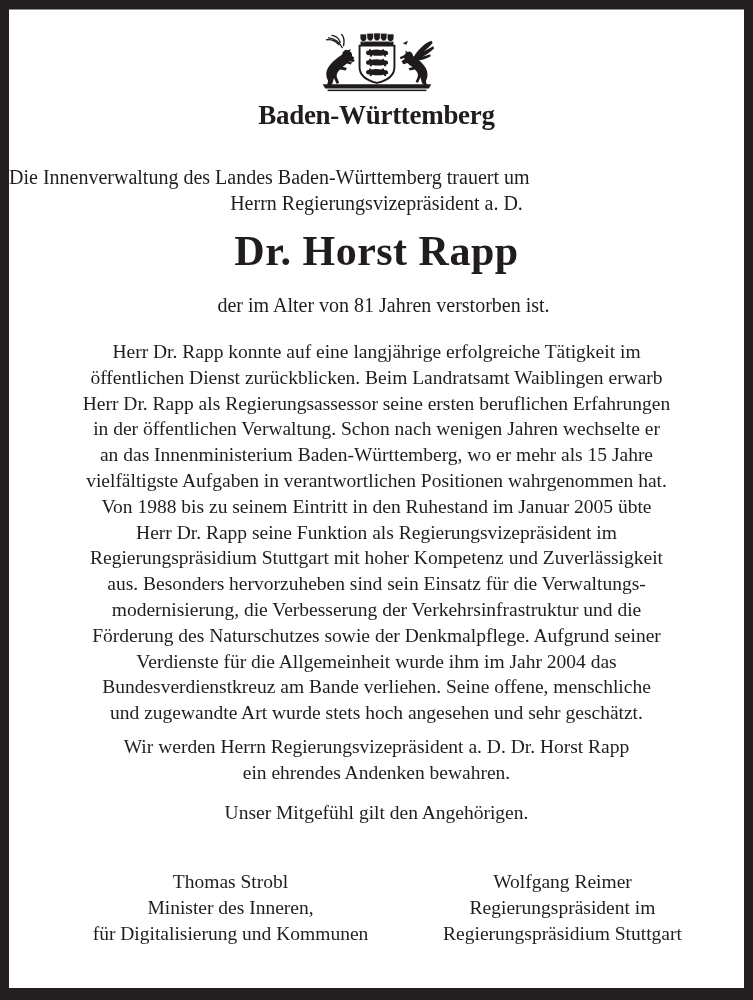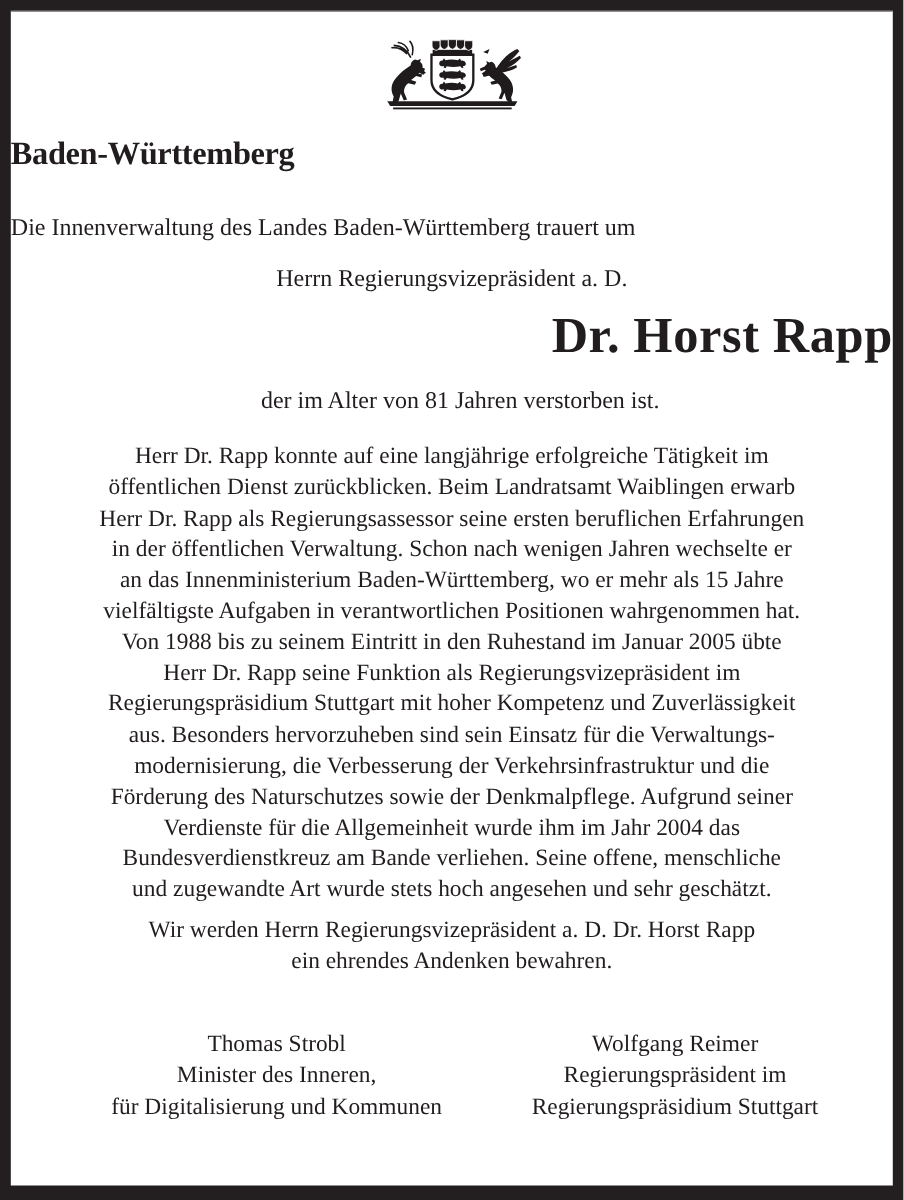--- a/index.html
+++ b/index.html
@@ -28,41 +28,41 @@
     top: 0; left: 0; right: 0;
     height: 1px;
     background: #8f8f8f;
   }
   .emblem-wrap {
     margin-top: 24px;
     text-align: center;
   }
   .emblem-wrap svg { display: inline-block; }
   .wordmark {
-    margin-top: 13px;
-    text-align: left;
+    margin-top: 1px;
+    text-align: center;
     font-size: 27px;
     font-weight: bold;
     letter-spacing: -0.3px;
     line-height: 30px;
   }
   .intro-1 {
     margin-top: 34px;
     font-size: 20px;
     line-height: 26px;
   }
   .intro-2 {
-    margin-top: 16px;
+    margin-top: 0;
     text-align: center;
     font-size: 20px;
     line-height: 26px;
   }
   .deceased-name {
     margin-top: 11px;
-    text-align: right;
+    text-align: center;
     font-size: 42px;
     font-weight: 600;
     line-height: 48px;
     letter-spacing: 0.5px;
     font-family: Liberation Serif, serif;
   }
   .death-line {
     margin-top: 17px;
     text-align: center;
     font-size: 20px;
@@ -182,20 +182,21 @@
       <div>Verdienste für die Allgemeinheit wurde ihm im Jahr 2004 das</div>
       <div>Bundesverdienstkreuz am Bande verliehen. Seine offene, menschliche</div>
       <div>und zugewandte Art wurde stets hoch angesehen und sehr geschätzt.</div>
     </div>
 
   <div class="closing-lines">
       <div>Wir werden Herrn Regierungsvizepräsident a. D. Dr. Horst Rapp</div>
       <div>ein ehrendes Andenken bewahren.</div>
     </div>
 
+  <div class="condolence">Unser Mitgefühl gilt den Angehörigen.</div>
 
   <div class="signatures">
     <div class="sig-col">
       <div class="sig-name">Thomas Strobl</div>
       <div class="sig-roles">
           <div>Minister des Inneren,</div>
           <div>für Digitalisierung und Kommunen</div>
         </div>
     </div>
     <div class="sig-col">

